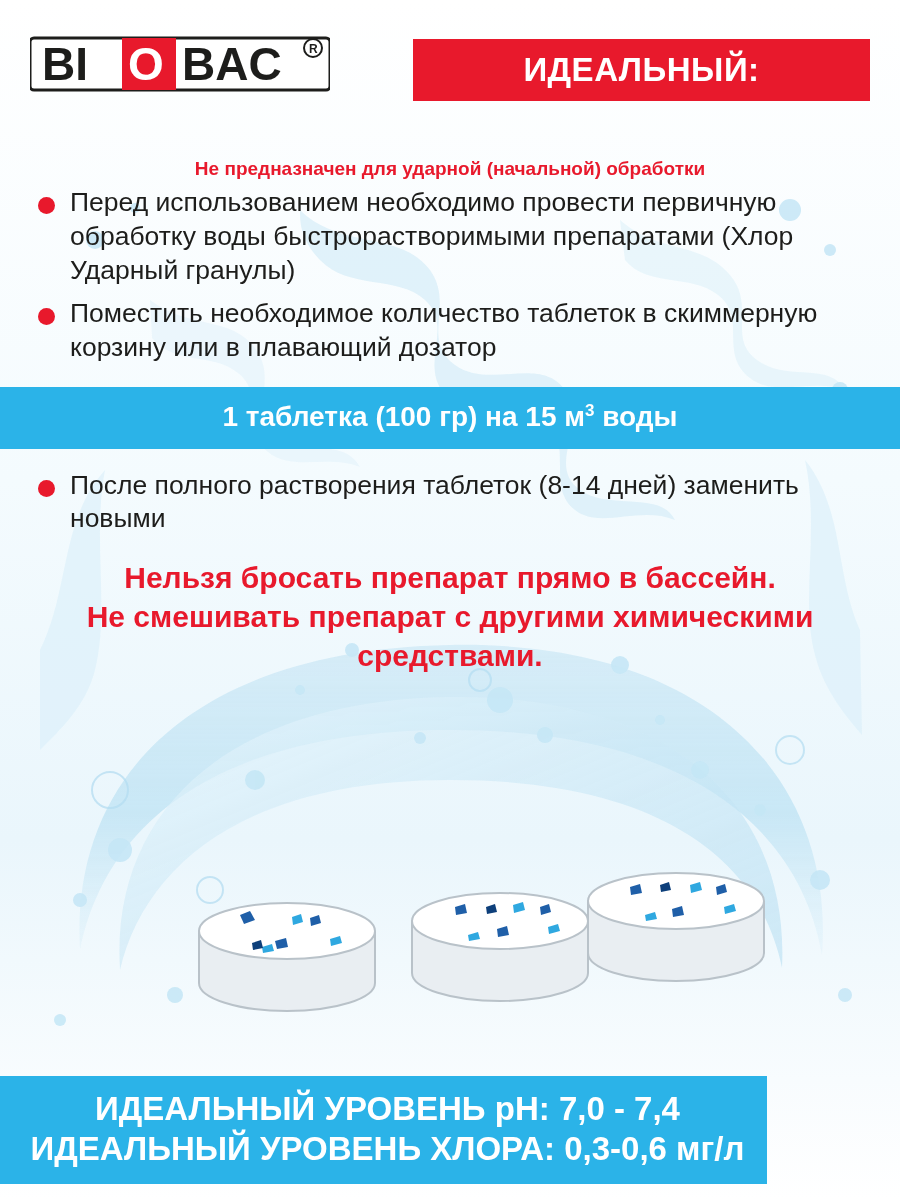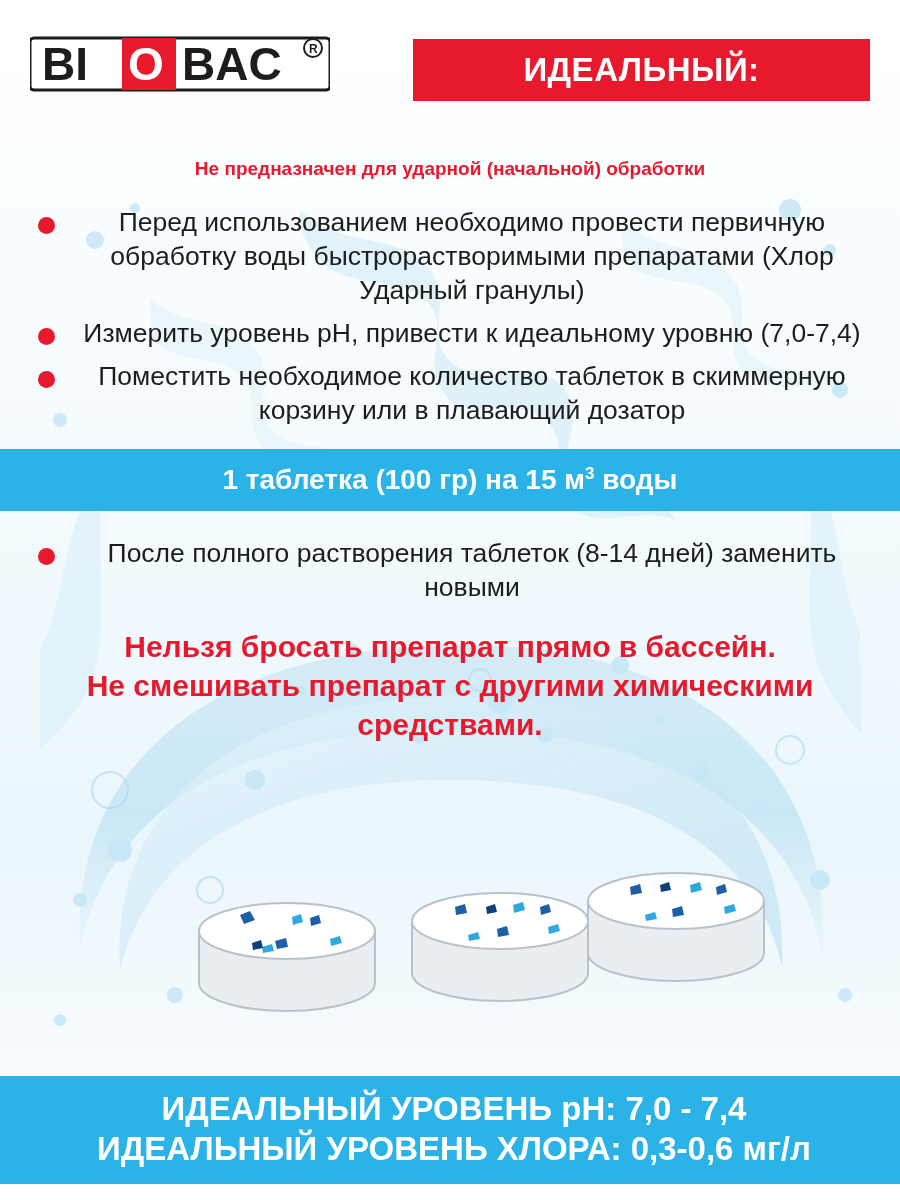--- a/index.html
+++ b/index.html
@@ -68,22 +68,21 @@
   .warning-top {
     margin-top: 46px;
     text-align: center;
     color: #e8192c;
     font-size: 19px;
     font-weight: bold;
   }
 
   ul.steps {
     list-style: none;
-    margin-top: 26px;
-    text-align: center;
+    margin-top: 6px;
   }
   ul.steps li {
     position: relative;
     padding-left: 44px;
     margin-bottom: 9px;
     font-size: 26.5px;
     line-height: 1.28;
     color: #1d1d1b;
   }
   ul.steps li .dot {
@@ -130,21 +129,21 @@
     position: absolute;
     left: 0; top: 855px;
     width: 900px; height: 200px;
     z-index: 2;
   }
 
   
   .footer {
     position: absolute;
     left: 0; bottom: 16px;
-    width: 900px;
+    width: 767px;
     background: #2bb3e8;
     padding: 13px 0 15px 8px;
     text-align: center;
     z-index: 4;
   }
   .footer div {
     color: #ffffff;
     font-size: 33px;
     font-weight: bold;
     line-height: 1.22;
@@ -233,24 +232,20 @@
 
     <div class="warning-top">Не предназначен для ударной (начальной) обработки</div>
 
     <ul class="steps">
       <li>
         <span class="dot"></span>
         <span>Перед использованием необходимо провести первичную обработку воды быстрорастворимыми препаратами (Хлор Ударный гранулы)</span>
       </li>
       <li>
         <span class="dot"></span>
-        <span>Измерить уровень pH, привести к идеальному уровню (7,0-7,4)</span>
-      </li>
-      <li>
-        <span class="dot"></span>
         <span>Поместить необходимое количество таблеток в скиммерную корзину или в плавающий дозатор</span>
       </li>
     </ul>
   </div>
 
   <div class="dose-band">
     <span><span>1 таблетка (100 гр) на 15 м</span><sup>3</sup><span> воды</span></span>
   </div>
 
   <div class="content after-band">

